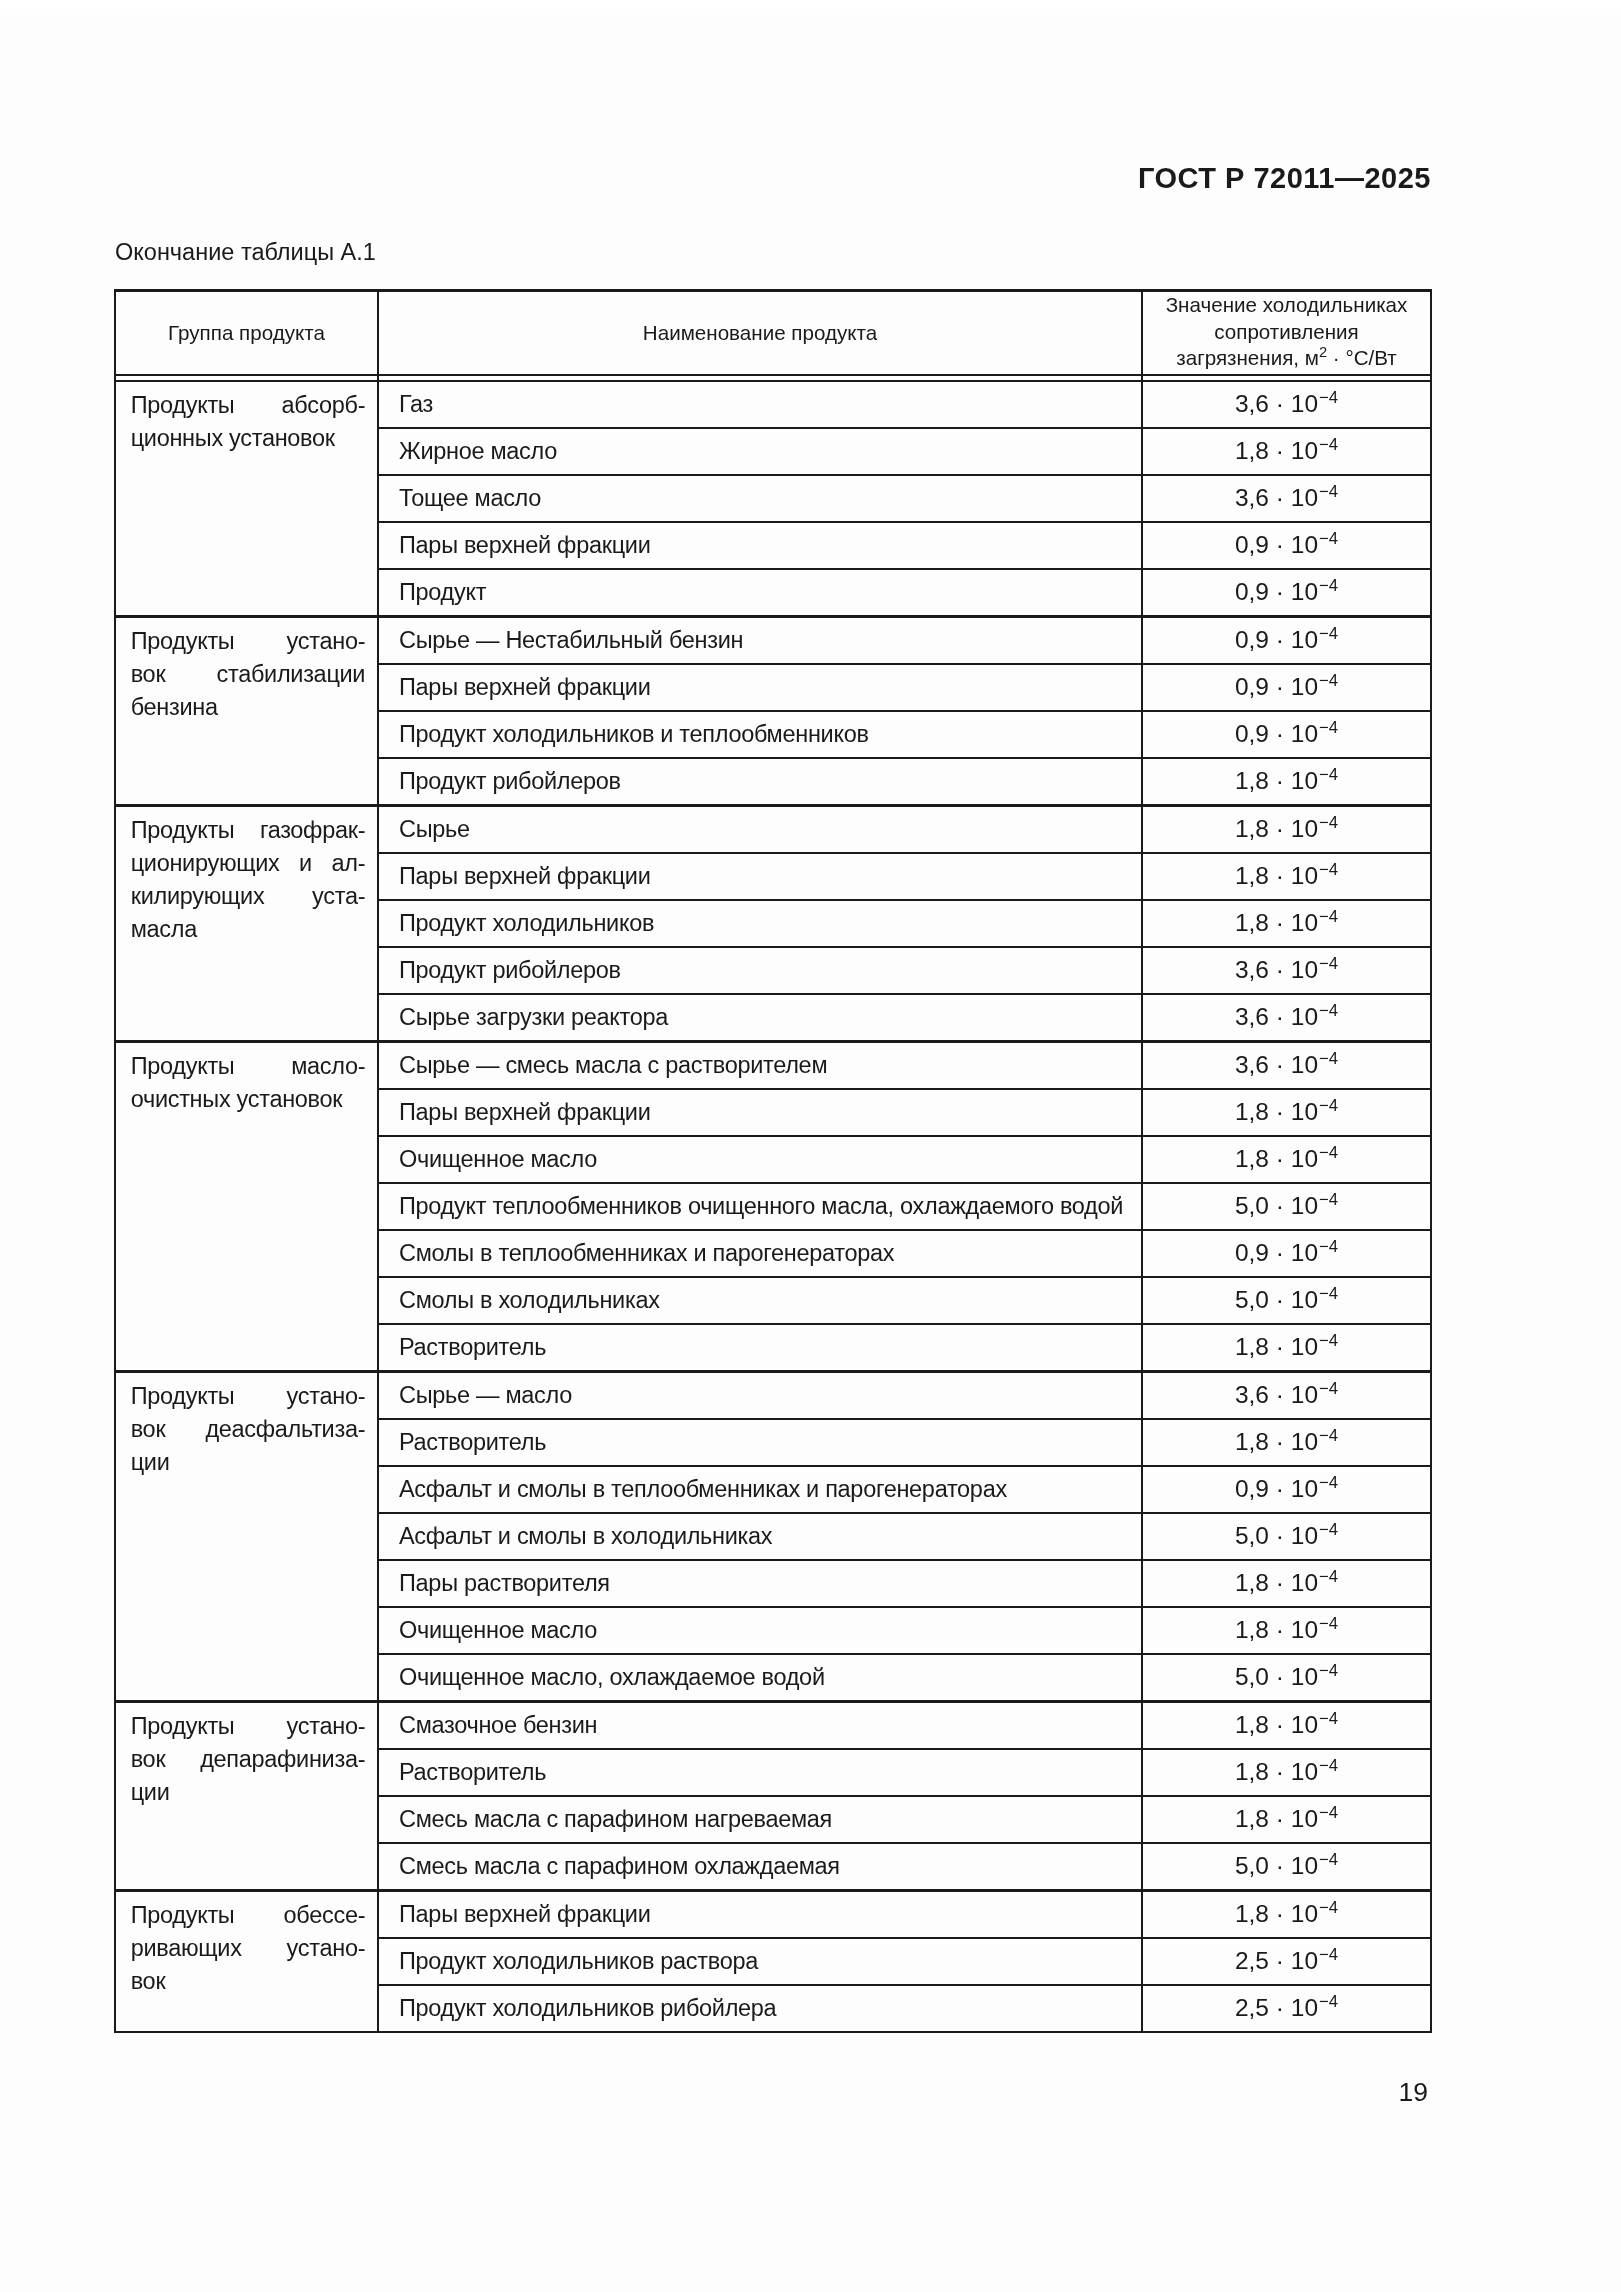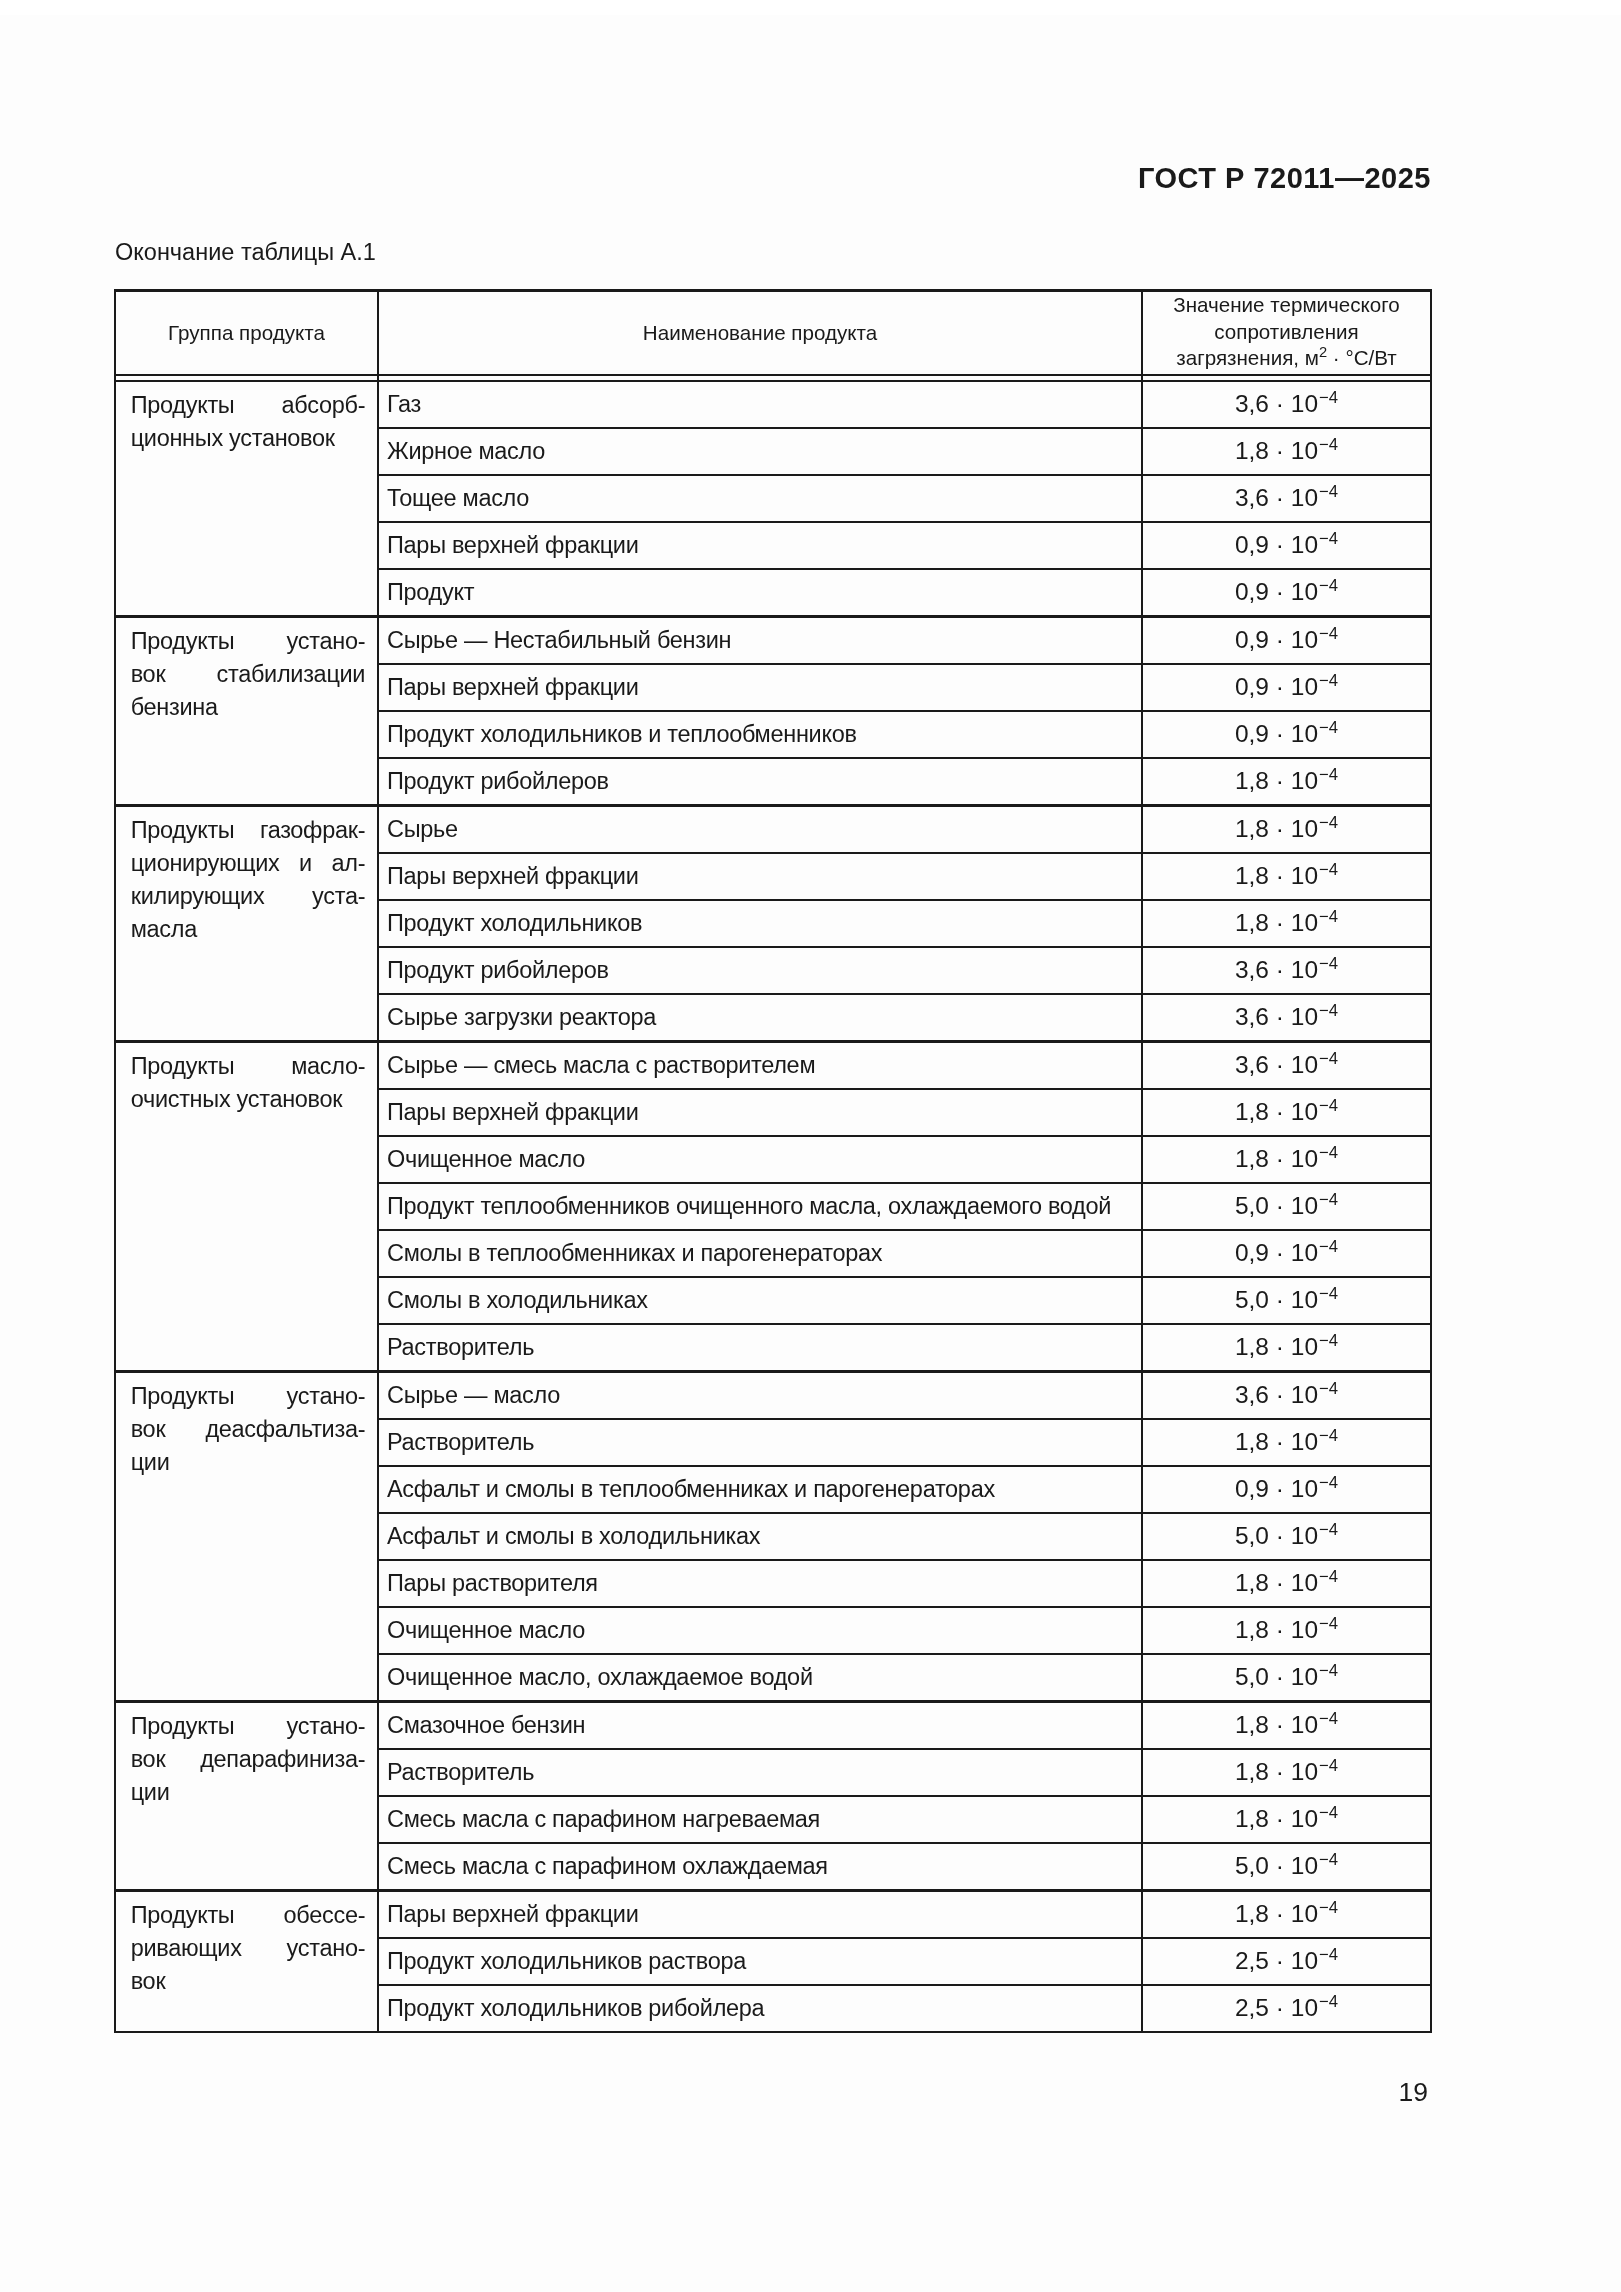--- a/index.html
+++ b/index.html
@@ -77,21 +77,21 @@
     line-height: 33px;
     letter-spacing: -0.3px;
   }
   td.gcell .gline { white-space: nowrap; overflow: hidden; }
   td.gcell .gline.j { text-align: justify; text-align-last: justify; }
   td.ncell {
     font-size: 23.5px;
     letter-spacing: -0.3px;
     text-align: left;
     vertical-align: middle;
-    padding-left: 8px;
+    padding-left: 20px;
     white-space: nowrap;
     overflow: hidden;
   }
   td.vcell {
     font-size: 24.5px;
     text-align: center;
     vertical-align: middle;
     white-space: nowrap;
   }
   td.vcell .vsup {
@@ -124,21 +124,21 @@
     </colgroup>
     <thead>
       <tr>
         <th>
           <span class="hline">Группа продукта</span>
         </th>
         <th>
           <span class="hline">Наименование продукта</span>
         </th>
         <th>
-          <div class="hline">Значение термического</div>
+          <div class="hline">Значение холодильниках</div>
           <div class="hline">сопротивления</div>
           <div class="hline"><span>загрязнения, м</span><span class="hsup">2</span><span> · °С/Вт</span></div>
         </th>
       </tr>
       <tr class="sep">
         <td></td>
         <td></td>
         <td></td>
       </tr>
     </thead>

